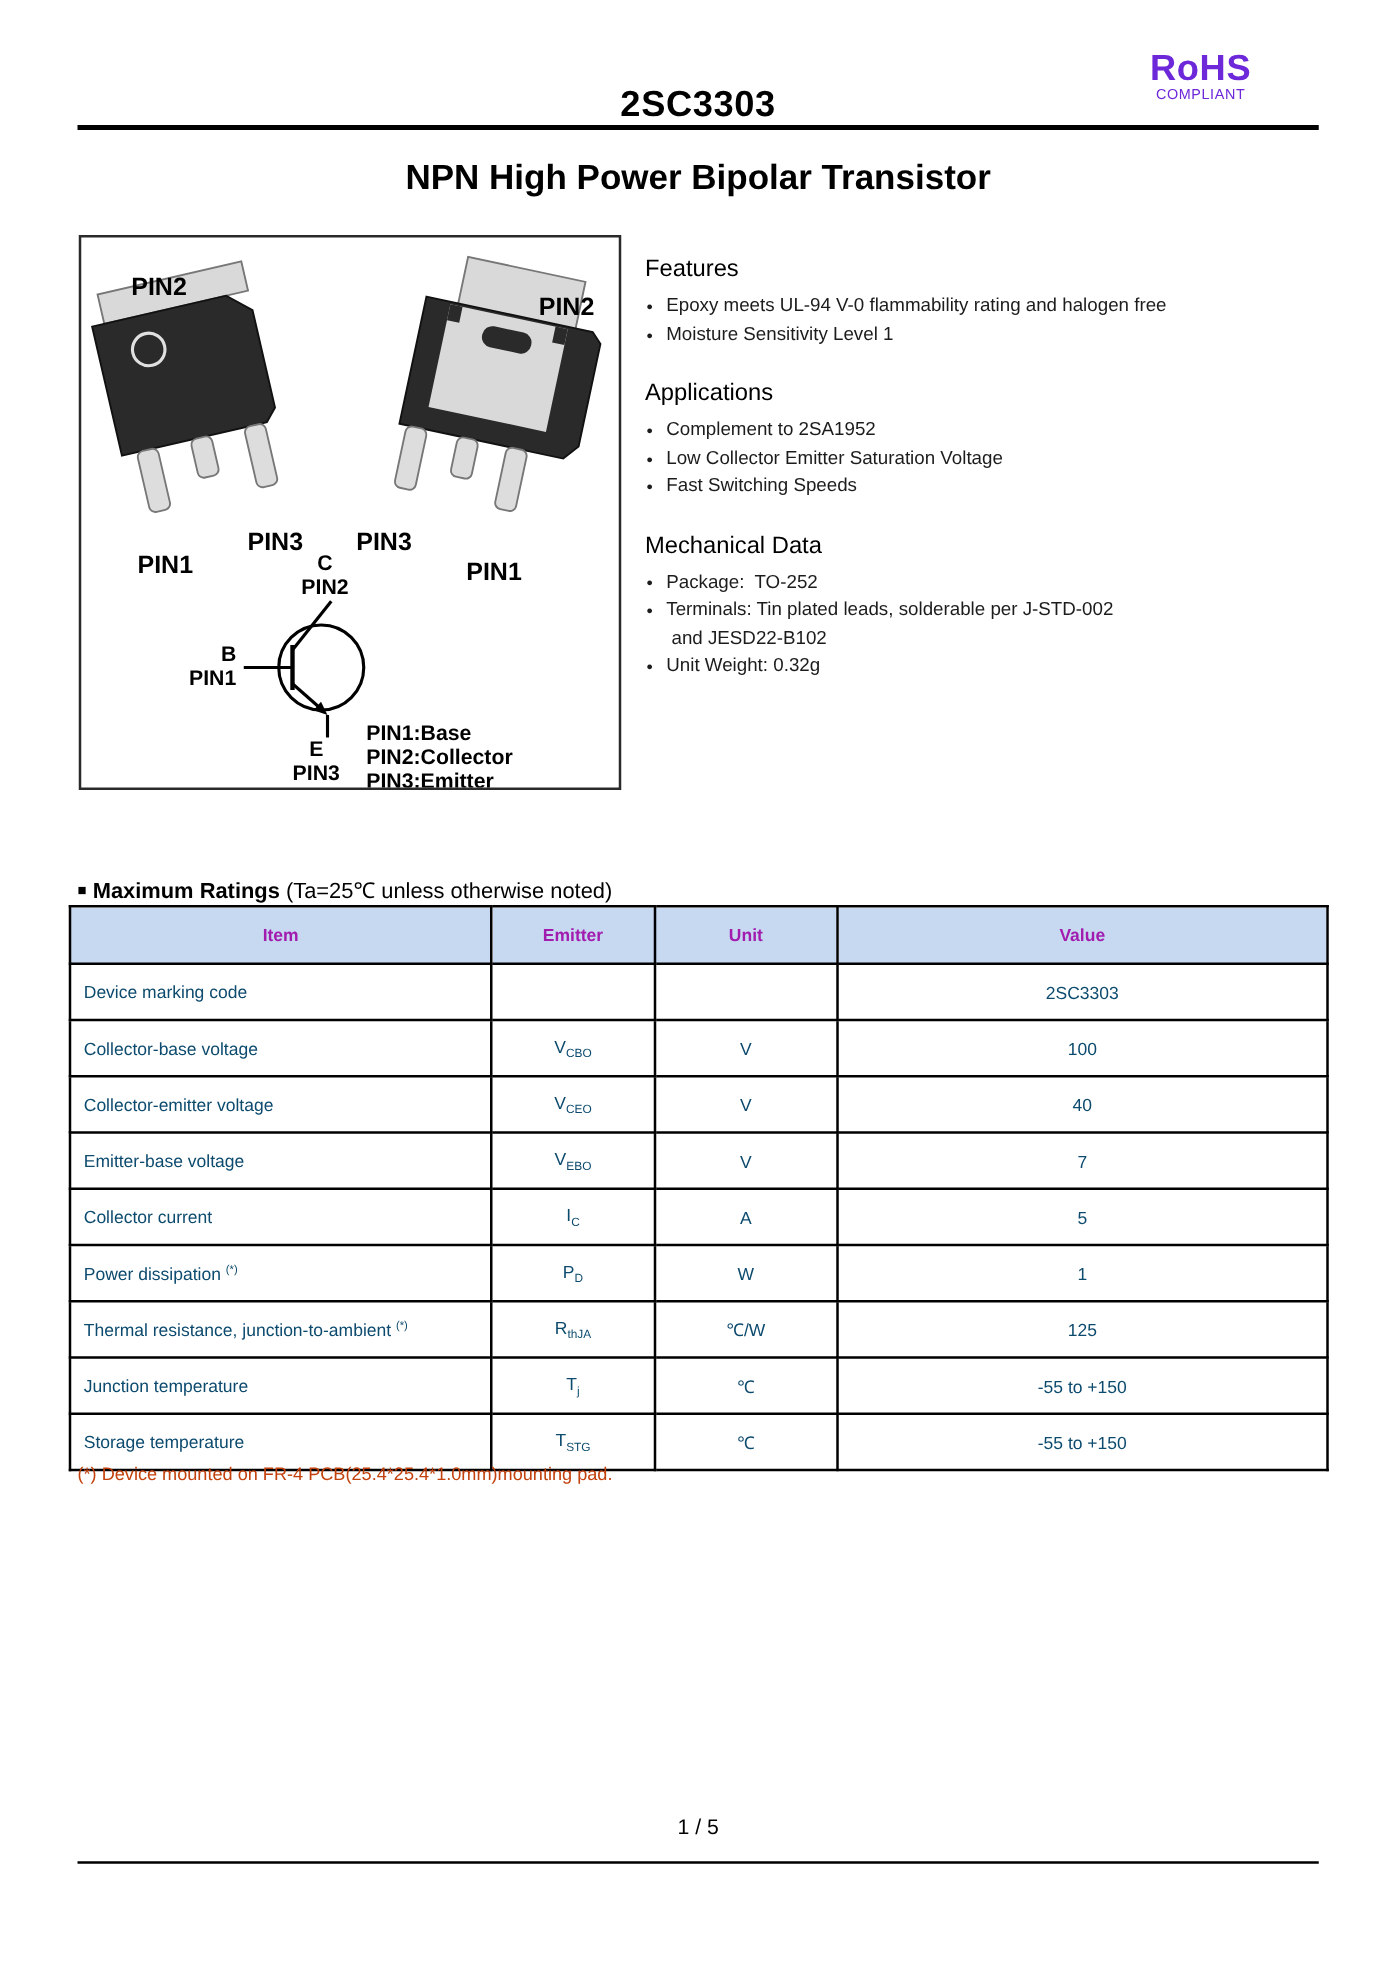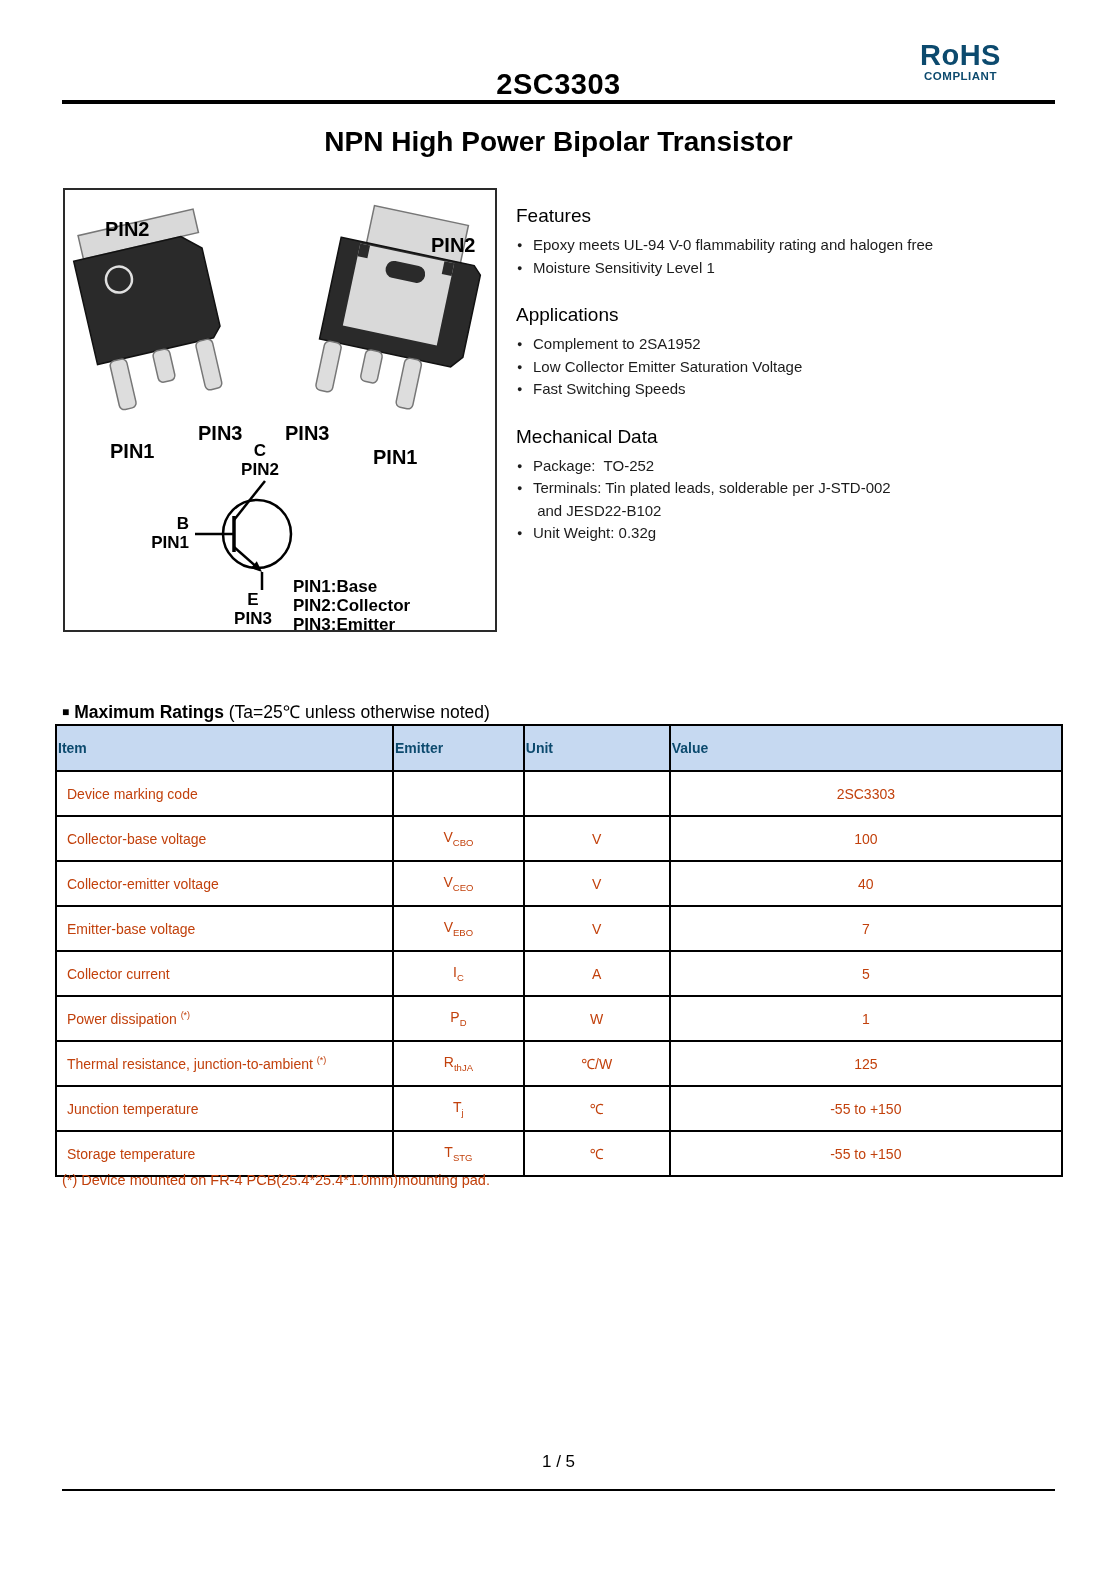--- a/index.html
+++ b/index.html
@@ -6,23 +6,23 @@
   .page {
     position:relative; width:1117px; height:1579px;
     background:#ffffff; color:#000;
     font-family:"Liberation Sans", sans-serif;
     overflow:hidden;
   }
   .doc-number {
     position:absolute; top:68px; left:0; width:100%;
     text-align:center; font-size:29px; font-weight:bold; letter-spacing:0.5px;
   }
-  .rohs { position:absolute; top:40px; left:903px; width:115px; text-align:center; color:#0c4a6e; }
+  .rohs { position:absolute; top:40px; left:903px; width:115px; text-align:center; color:#6d28d9; }
   .rohs-main { font-size:29px; font-weight:bold; line-height:30px; letter-spacing:0.5px; }
-  .rohs-sub  { font-size:11.5px; font-weight:bold; letter-spacing:0.5px; }
+  .rohs-sub  { font-size:11.5px; font-weight:normal; letter-spacing:0.5px; }
   .top-rule  { position:absolute; top:100px; left:62px; width:993px; height:4px; background:#000; }
   .main-title {
     position:absolute; top:126px; left:0; width:100%;
     text-align:center; font-size:28px; font-weight:bold;
   }
   .diagram-box {
     position:absolute; left:63px; top:188px; width:430px; height:440px;
     border:2px solid #2a2a2a;
   }
   .col-right { position:absolute; left:516px; top:205px; width:546px; }
@@ -40,23 +40,23 @@
   .ratings-title { position:absolute; left:62px; top:699px; font-size:17.5px; }
   .ratings-title .marker { font-size:12px; vertical-align:2px; }
   .ratings-title .bold { font-weight:bold; }
   table.ratings {
     position:absolute; left:55px; top:724px; width:1008px;
     border-collapse:collapse; table-layout:fixed;
   }
   table.ratings th, table.ratings td { border:2px solid #000; overflow:hidden; }
   table.ratings th {
     background:#c6d9f1; font-size:14px; font-weight:bold;
-    height:42px; text-align:left; color:#0c4a6e;
-  }
-  table.ratings td { font-size:14px; height:41px; color:#c2410c; text-align:center;margin-left:12px; }
+    height:42px; text-align:center; color:#a21caf;
+  }
+  table.ratings td { font-size:14px; height:41px; color:#0c4a6e; text-align:center;margin-left:12px; }
   table.ratings td.c-item { text-align:left; padding-left:10px; }
   table.ratings sub { font-size:9.5px; letter-spacing:0; }
   table.ratings sup.note-mark { font-size:9px; }
   .footnote { position:absolute; left:62px; top:1172px; font-size:14.5px; color:#c2410c; }
   .page-num { position:absolute; top:1452px; left:0; width:100%; text-align:center; font-size:17px; }
   .bottom-rule { position:absolute; top:1489px; left:62px; width:993px; height:2px; background:#000; }
   svg text { font-family:"Liberation Sans", sans-serif; }
 </style>
 </head>
 <body>

